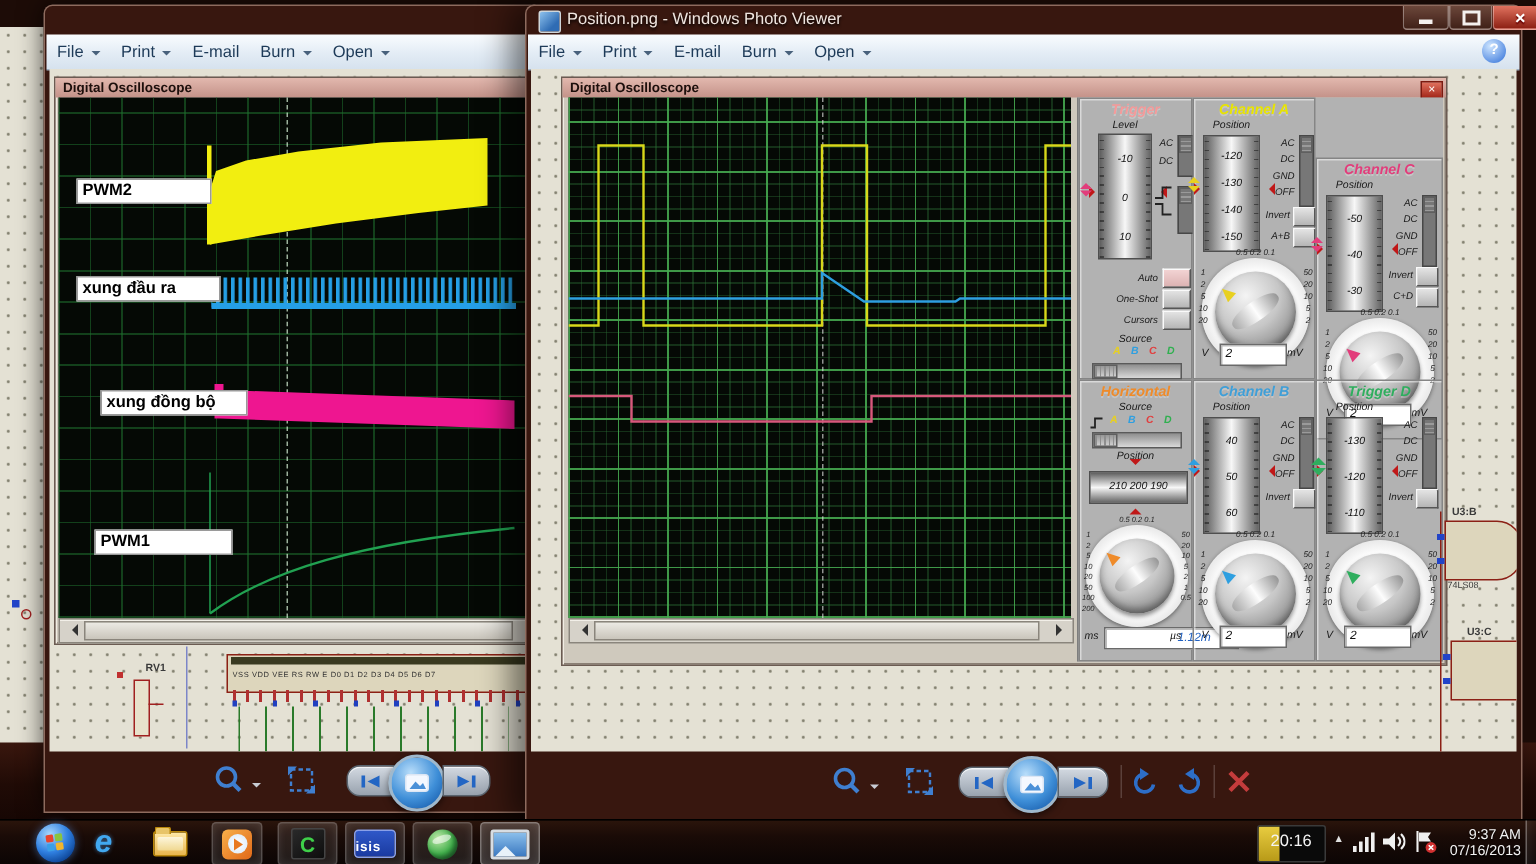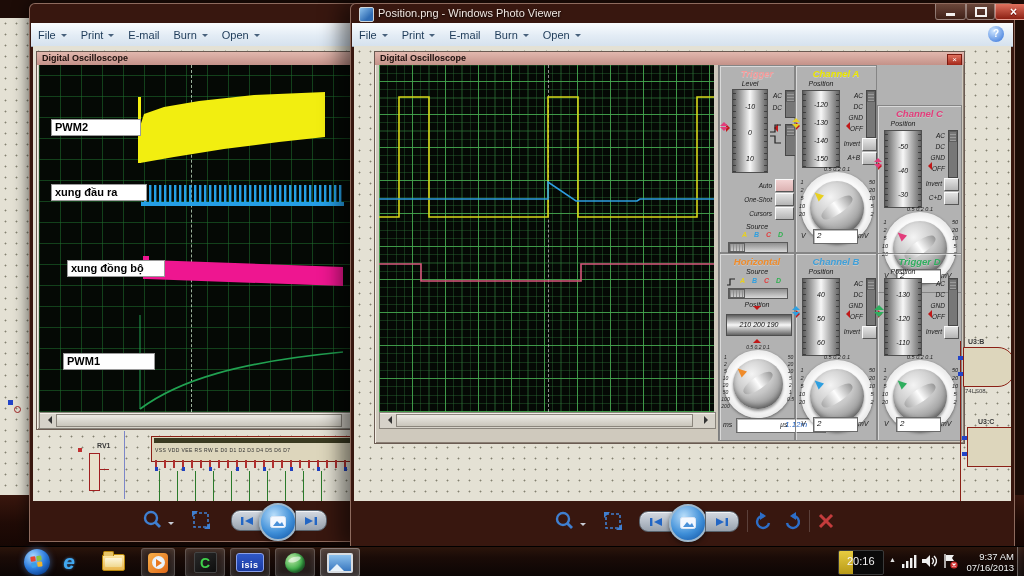--- a/index.html
+++ b/index.html
@@ -595,21 +595,21 @@
         <div style="width:0;height:0;border-left:6px solid #e87820;border-top:4px solid transparent;border-bottom:4px solid transparent;margin-left:2px;"></div>
       </div>
     </div>
   </div>
   <div class="a tb-ic tbbox" style="left:185px;top:1px;width:38px;height:27px;">
     <div style="width:21px;height:19px;background:linear-gradient(145deg,#2a2a2a,#0d0d0d);border:1px solid #444;border-radius:2px;display:flex;align-items:center;justify-content:center;">
       <span style="color:#3fd04a;font-weight:bold;font-size:14px;">C</span>
     </div>
   </div>
   <div class="a tb-ic tbbox" style="left:230px;top:1px;width:38px;height:27px;">
-    <div style="width:26px;height:17px;background:linear-gradient(#2f58c8,#1a3aa0);border:1px solid #8aa0e8;border-radius:3px;text-align:center;">
+    <div style="width:26px;height:17px;background:linear-gradient(#2f58c8,#1a3aa0);border:1px solid #8aa0e8;border-radius:3px;">
       <span style="color:#fff;font-weight:bold;font-size:9px;line-height:17px;letter-spacing:.5px;">isis</span>
     </div>
   </div>
   <div class="a tb-ic tbbox" style="left:275px;top:1px;width:38px;height:27px;">
     <div style="width:20px;height:20px;border-radius:50%;background:radial-gradient(circle at 35% 30%,#bfe8a8,#3fae4a 55%,#1a7030);box-shadow:inset -2px -2px 3px rgba(0,0,0,.4);position:relative;">
       <div style="position:absolute;left:3px;top:4px;width:13px;height:5px;border-radius:50%;background:rgba(255,255,255,.55);transform:rotate(-18deg);"></div>
     </div>
   </div>
   <div class="a tb-ic tbbox tbboxsel" style="left:320px;top:1px;width:38px;height:27px;">
     <div style="width:22px;height:16px;border:2px solid #d8dde2;border-radius:2px;background:linear-gradient(#8cc0ec,#3a78c0);position:relative;overflow:hidden;">

